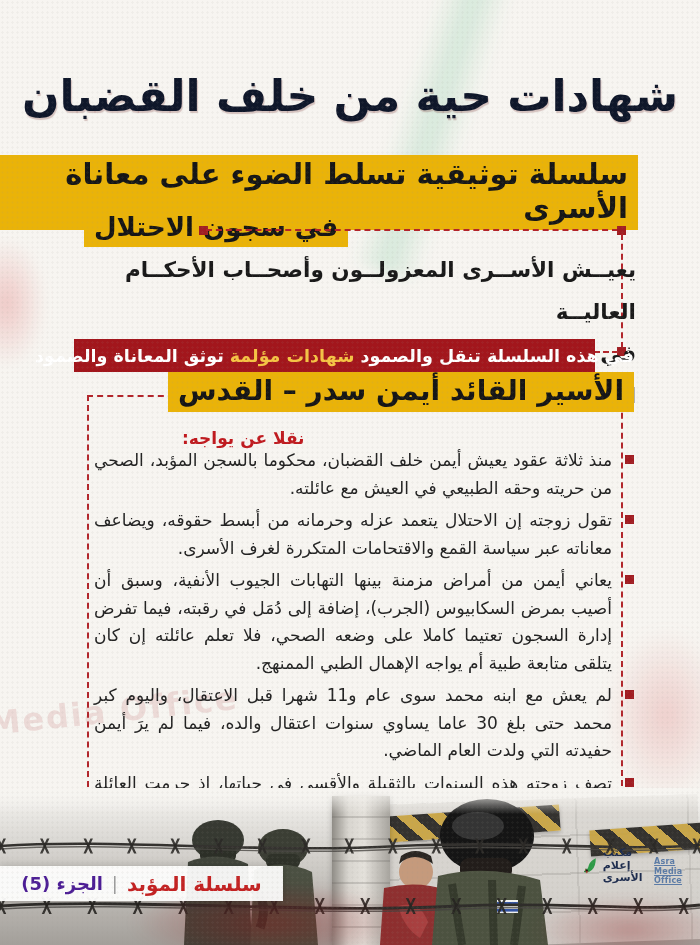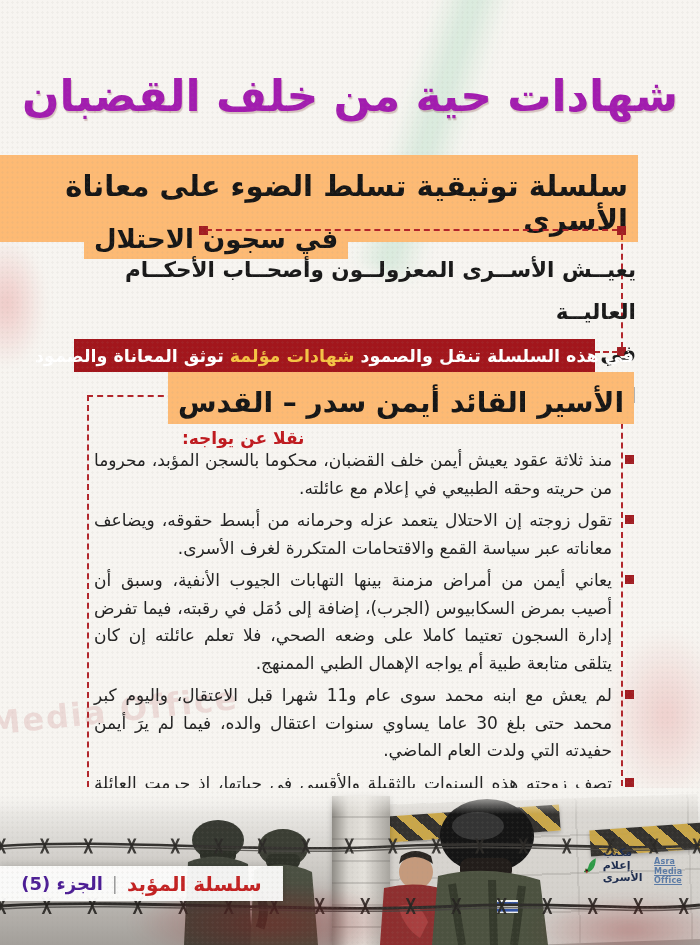--- a/index.html
+++ b/index.html
@@ -30,26 +30,26 @@
     background:radial-gradient(closest-side,rgba(214,104,104,0.28),transparent);
     filter:blur(8px);
   }
   .watermark-text{
     position:absolute;left:-12px;top:692px;direction:ltr;
     font-size:32px;font-weight:bold;letter-spacing:2px;
     color:rgba(190,100,100,0.18);transform:rotate(-6deg);
   }
 
   .hl{
-    display:inline-block;background:#fdba74;color:#161616;
-    font-weight:bold;padding:14px 10px 5px;
+    display:inline-block;background:#eab308;color:#161616;
+    font-weight:bold;padding:2px 10px 5px;
   }
   #title{
     position:absolute;top:70px;left:0;right:0;text-align:center;
-    font-size:44px;font-weight:bold;color:#a21caf;
+    font-size:44px;font-weight:bold;color:#0f172a;
     text-shadow:1px 2px 1px rgba(90,10,10,0.22);
     letter-spacing:1px;
   }
   #subtitle1{position:absolute;top:155px;right:62px;font-size:29px;}
   #subtitle2{position:absolute;top:210px;left:84px;font-size:26px;}
 
   .dash-h{position:absolute;height:0;border-top:2px dashed #b3242a;}
   .dash-v{position:absolute;width:0;border-right:2px dashed #b3242a;}
   .sq{position:absolute;width:9px;height:9px;background:#a21d22;}
 
@@ -173,21 +173,21 @@
   <div class="dash-h" style="left:87px;top:395px;width:178px;"></div>
   <div class="dash-v" style="left:87px;top:395px;height:392px;"></div>
   <div class="dash-v" style="left:621px;top:393px;height:393px;"></div>
 
   <div id="sec-heading" class="hl">الأسير القائد أيمن سدر – القدس</div>
   <div id="source-label">نقلا عن يواجه:</div>
 
   <div id="bullets">
     <div class="item">
       <span class="mark"></span>
-      <span>منذ ثلاثة عقود يعيش أيمن خلف القضبان، محكوما بالسجن المؤبد، محروما من حريته وحقه الطبيعي في إعلام مع عائلته.</span>
+      <span>منذ ثلاثة عقود يعيش أيمن خلف القضبان، محكوما بالسجن المؤبد، الصحي من حريته وحقه الطبيعي في العيش مع عائلته.</span>
     </div>
     <div class="item">
       <span class="mark"></span>
       <span>تقول زوجته إن الاحتلال يتعمد عزله وحرمانه من أبسط حقوقه، ويضاعف معاناته عبر سياسة القمع والاقتحامات المتكررة لغرف الأسرى.</span>
     </div>
     <div class="item">
       <span class="mark"></span>
       <span>يعاني أيمن من أمراض مزمنة بينها التهابات الجيوب الأنفية، وسبق أن أصيب بمرض السكابيوس (الجرب)، إضافة إلى دُمَل في رقبته، فيما تفرض إدارة السجون تعتيما كاملا على وضعه الصحي، فلا تعلم عائلته إن كان يتلقى متابعة طبية أم يواجه الإهمال الطبي الممنهج.</span>
     </div>
     <div class="item">

